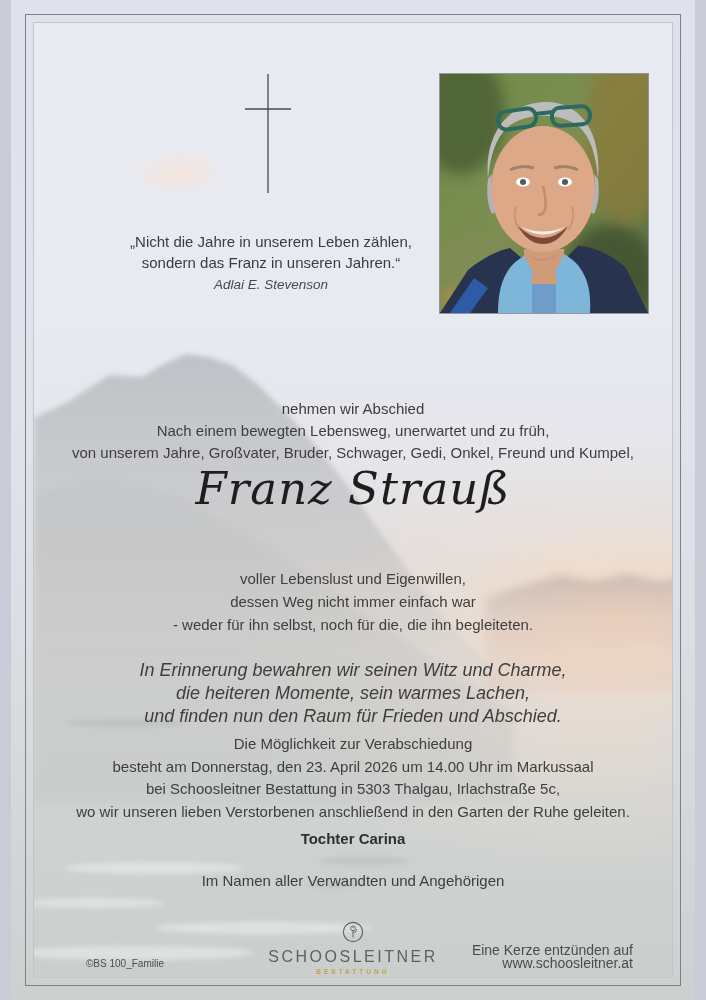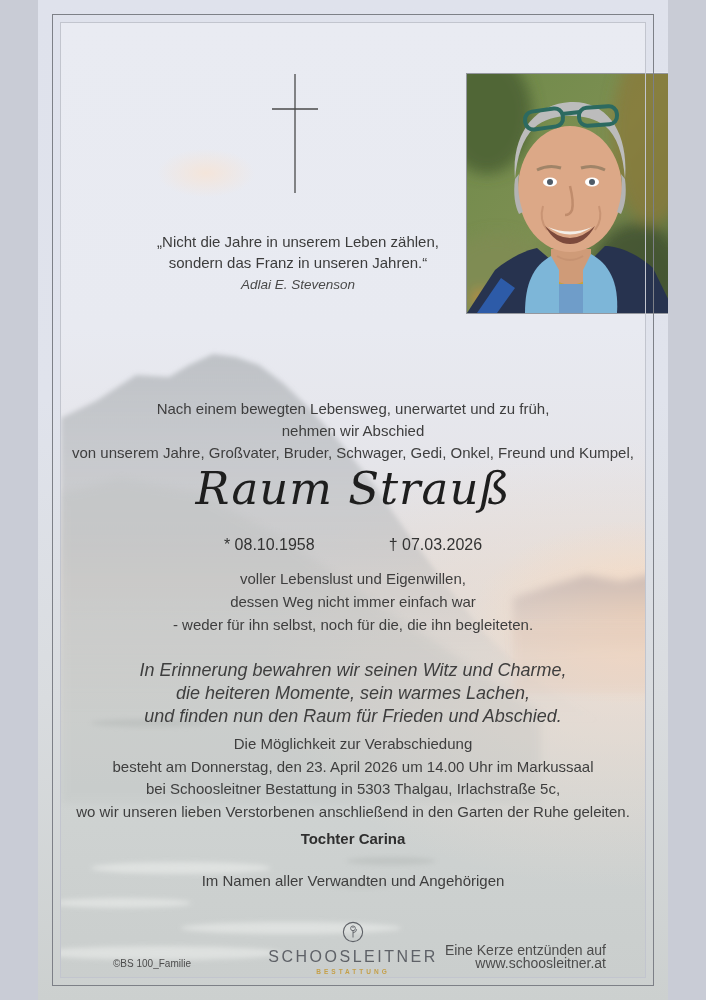--- a/index.html
+++ b/index.html
@@ -1,18 +1,18 @@
 <!DOCTYPE html>
 <html><head>
 <meta charset="utf-8">
 <style>
   html,body{margin:0;padding:0;background:#c9ccd6;}
   .page{
     position:relative;
-    width:630px;height:1000px;
+    width:684px;height:1000px;
     margin:0 auto;
     background:linear-gradient(180deg,#dfe2ec 0%,#e0e3ec 40%,#d9dcdf 70%,#ccd0cf 100%);
     font-family:"Liberation Sans",sans-serif;
     color:#3e3e3e;
     overflow:hidden;
   }
   .frame-outer{position:absolute;inset:14px;border:1.5px solid #7d8087;pointer-events:none;z-index:6;}
   .frame-inner{position:absolute;inset:22px;border:1px solid #c2c5ce;pointer-events:none;z-index:6;}
   .scene{
     position:absolute;inset:23px;overflow:hidden;
@@ -175,31 +175,27 @@
       </svg>
     </div>
 
     <div class="quote">
       <div>„Nicht die Jahre in unserem Leben zählen,</div>
       <div>sondern das Franz in unseren Jahren.“</div>
       <div class="attr">Adlai E. Stevenson</div>
     </div>
 
     <div class="block intro">
+      <div>nehmen wir Abschied</div>
       <div>Nach einem bewegten Lebensweg, unerwartet und zu früh,</div>
-      <div>nehmen wir Abschied</div>
       <div>von unserem Jahre, Großvater, Bruder, Schwager, Gedi, Onkel, Freund und Kumpel,</div>
     </div>
 
-    <h1 class="block name">Raum Strauß</h1>
-
-    <div class="block dates">
-      <span>* 08.10.1958</span>
-      <span>† 07.03.2026</span>
-    </div>
+    <h1 class="block name">Franz Strauß</h1>
+
 
     <div class="block para1">
       <div>voller Lebenslust und Eigenwillen,</div>
       <div>dessen Weg nicht immer einfach war</div>
       <div>- weder für ihn selbst, noch für die, die ihn begleiteten.</div>
     </div>
 
     <div class="block para2">
       <div>In Erinnerung bewahren wir seinen Witz und Charme,</div>
       <div>die heiteren Momente, sein warmes Lachen,</div>

